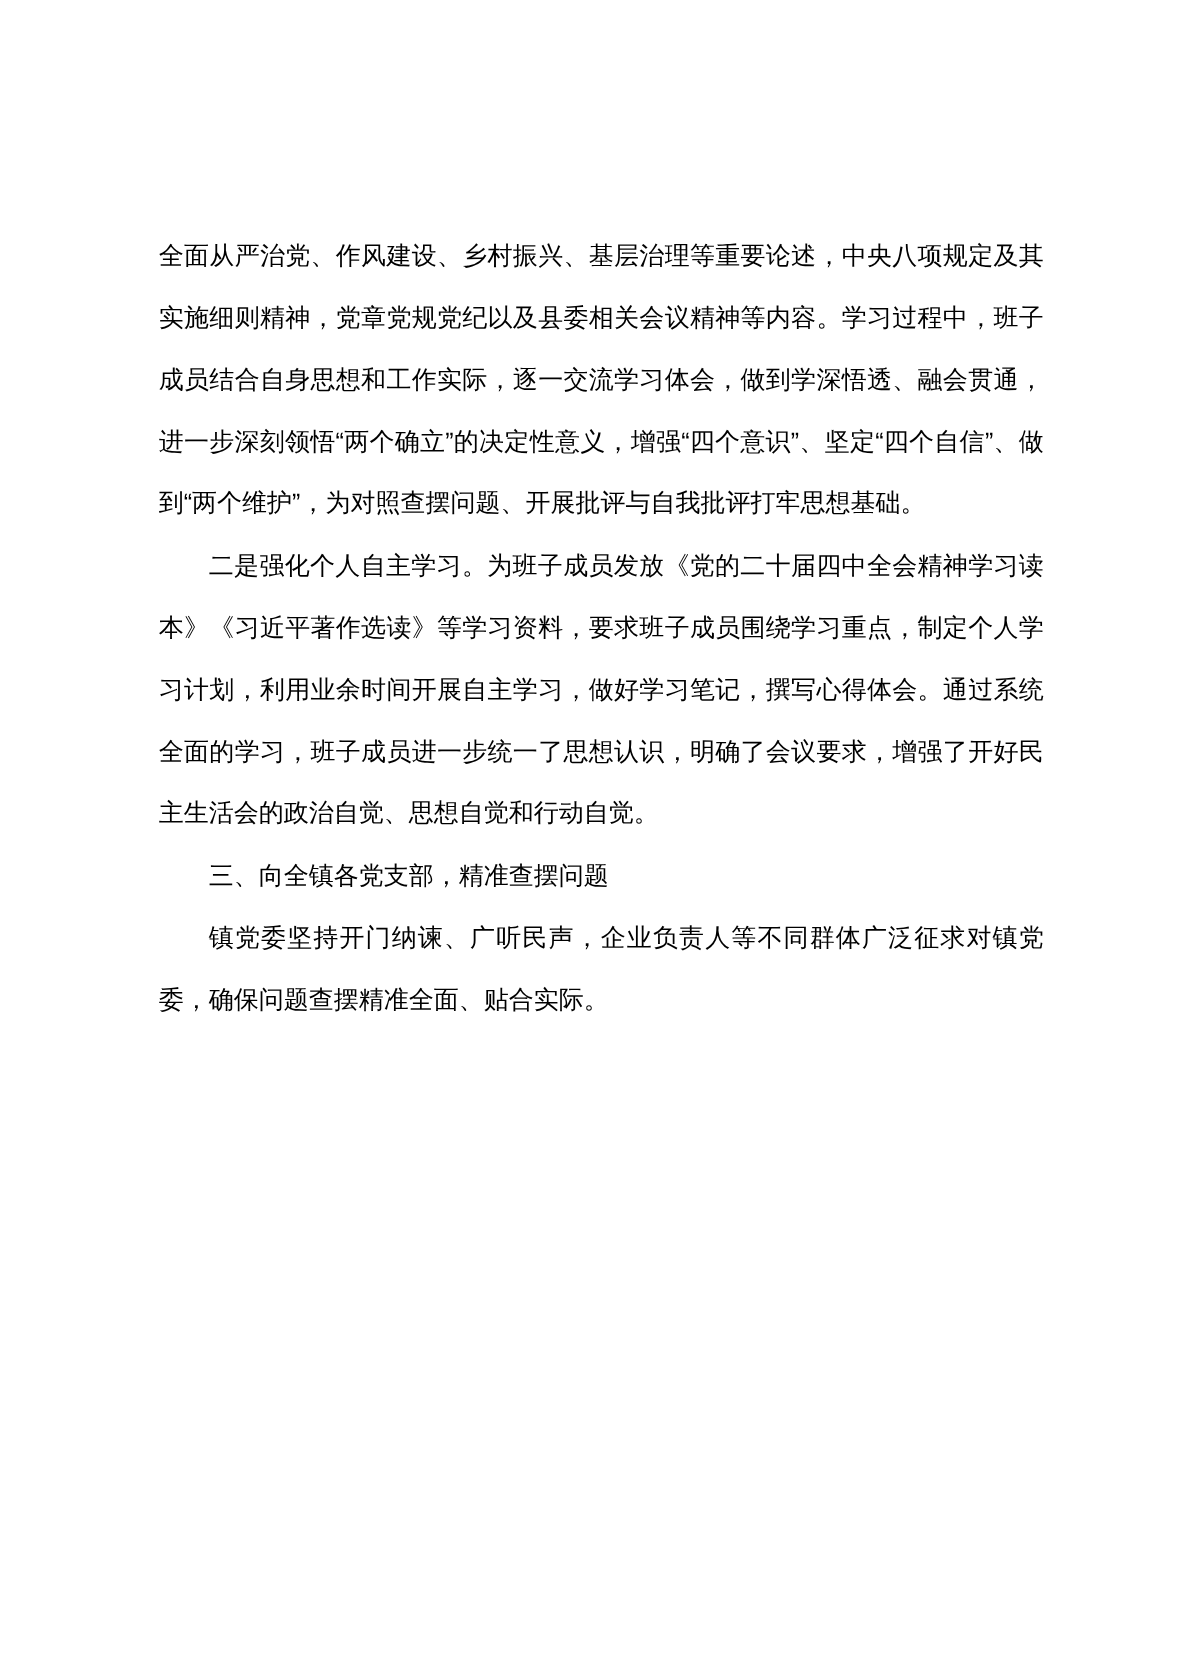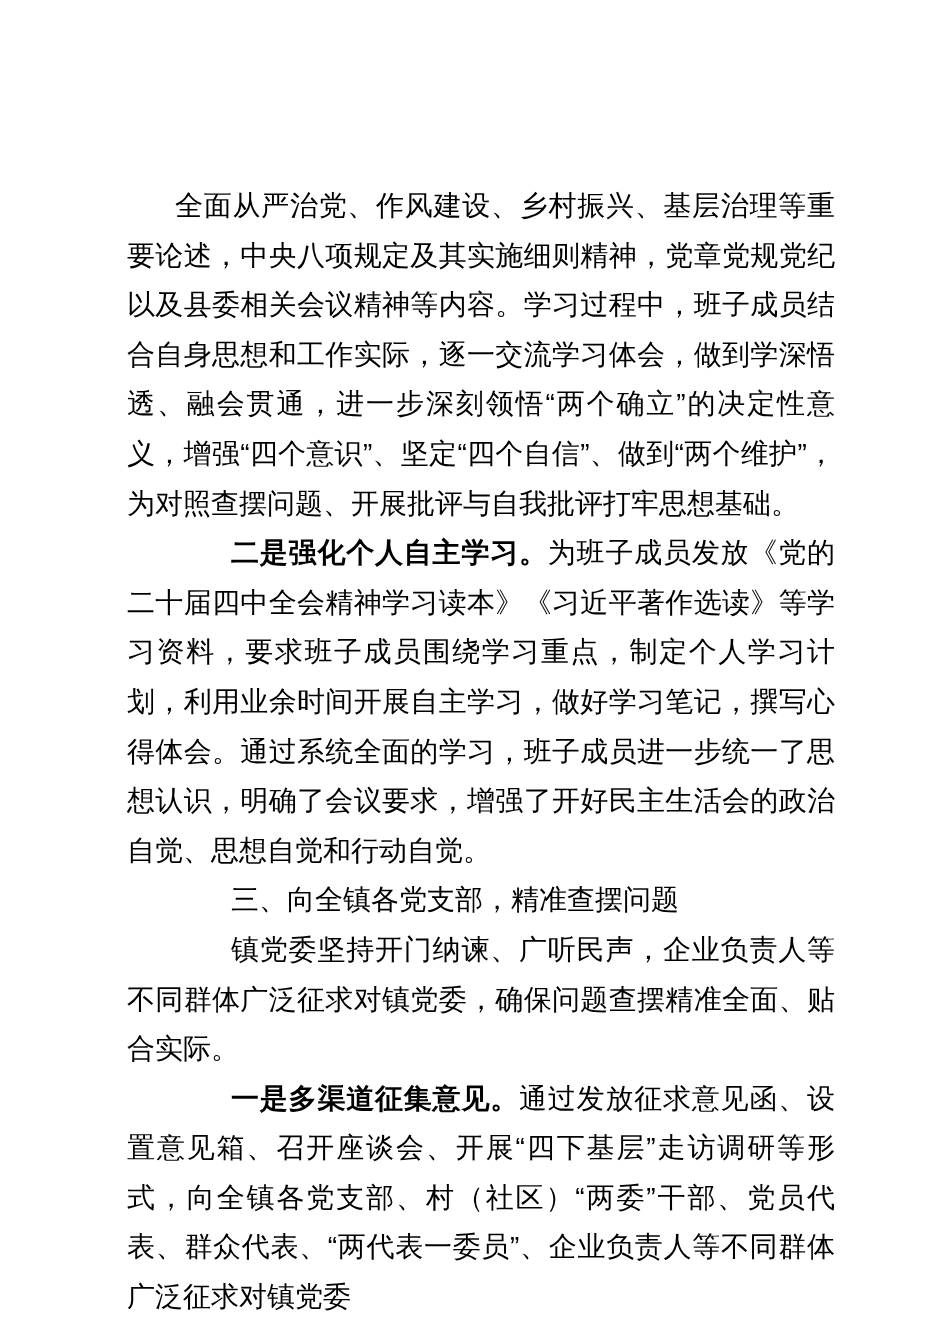--- a/index.html
+++ b/index.html
@@ -13,50 +13,48 @@
     height: 1344px;
     background: #ffffff;
     overflow: hidden;
   }
   .doc-content {
     position: absolute;
     left: 127px;
     top: 181px;
     width: 708px;
     font-family: "Liberation Sans", "DejaVu Sans", sans-serif;
-    font-size: 28px;
+    font-size: 20px;
     line-height: 49.6px;
     color: #000000;
     text-align: justify;
     text-justify: inter-ideograph;
     word-break: normal;
     letter-spacing: 0;
   }
   .doc-content p {
     margin: 0;
     padding: 0;
   }
   .doc-content p.indent {
     text-indent: 2em;
   }
   .lead-bold {
-    font-weight: 700;
-    margin-left: 48px;
+    font-weight: 400;
   }
 </style>
 </head>
 <body style="background: rgb(255, 255, 255);">
 
 <div class="page">
   <div class="doc-content" style="color: rgb(0, 0, 0);">
 
     <p><b class="lead-bold"></b><span>全面从严治党、作风建设、乡村振兴、基层治理等重要论述，中央八项规定及其实施细则精神，党章党规党纪以及县委相关会议精神等内容。学习过程中，班子成员结合自身思想和工作实际，逐一交流学习体会，做到学深悟透、融会贯通，进一步深刻领悟“两个确立”的决定性意义，增强“四个意识”、坚定“四个自信”、做到“两个维护”，为对照查摆问题、开展批评与自我批评打牢思想基础。</span></p>
 
     <p class="indent"><b class="lead-bold">二是强化个人自主学习。</b><span>为班子成员发放《党的二十届四中全会精神学习读本》《习近平著作选读》等学习资料，要求班子成员围绕学习重点，制定个人学习计划，利用业余时间开展自主学习，做好学习笔记，撰写心得体会。通过系统全面的学习，班子成员进一步统一了思想认识，明确了会议要求，增强了开好民主生活会的政治自觉、思想自觉和行动自觉。</span></p>
 
     <p class="indent"><b class="lead-bold"></b><span>三、向全镇各党支部，精准查摆问题</span></p>
 
     <p class="indent"><b class="lead-bold"></b><span>镇党委坚持开门纳谏、广听民声，企业负责人等不同群体广泛征求对镇党委，确保问题查摆精准全面、贴合实际。</span></p>
 
-    <p class="indent"><b class="lead-bold">一是多渠道征集意见。</b><span>通过发放征求意见函、设置意见箱、召开座谈会、开展“四下基层”走访调研等形式，向全镇各党支部、村（社区）“两委”干部、党员代表、群众代表、“两代表一委员”、企业负责人等不同群体广泛征求对镇党委</span></p>
 
   </div>
 </div>
 
 </body></html>

